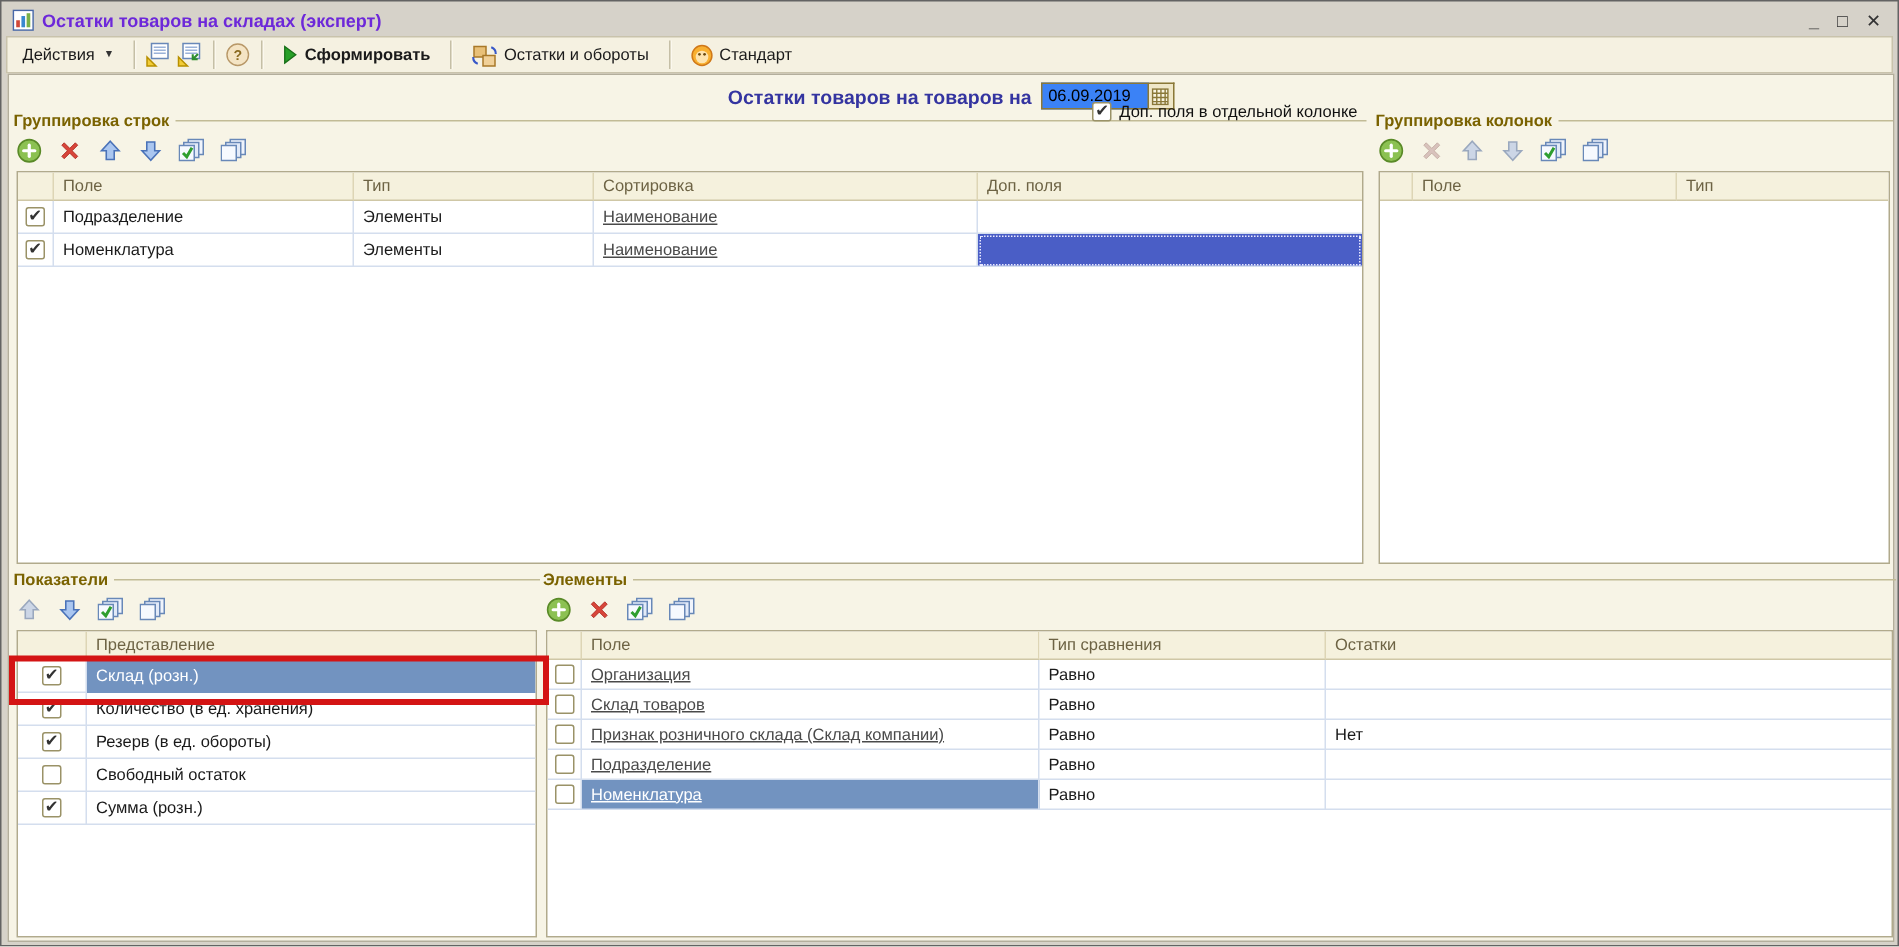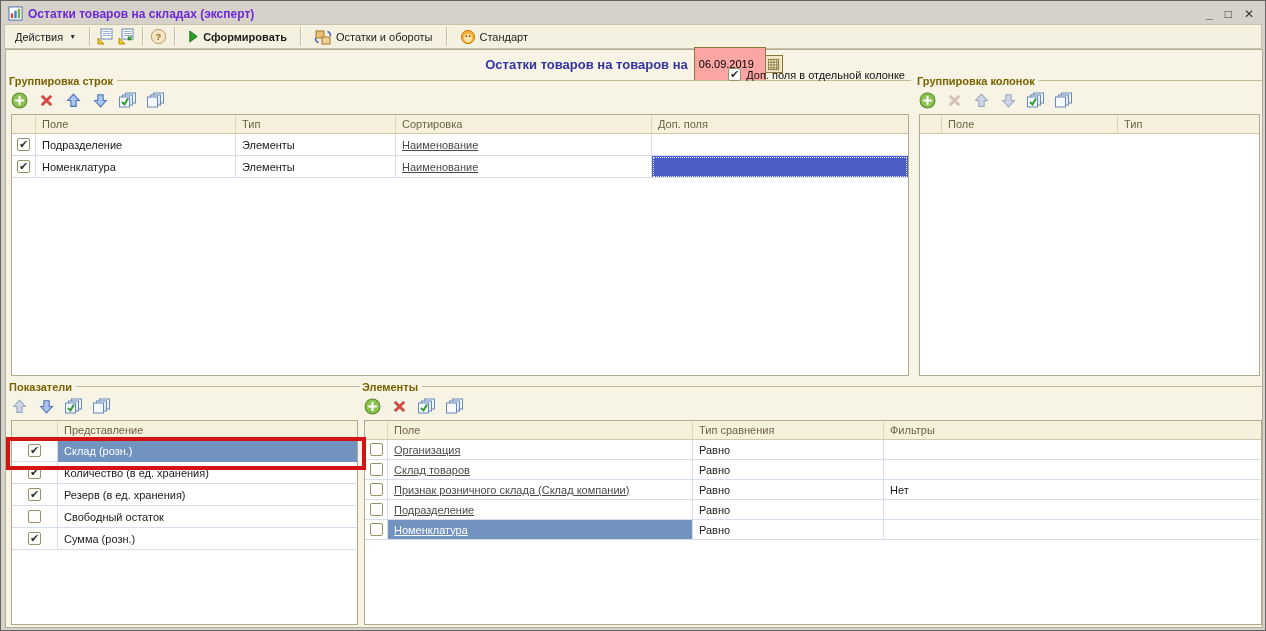--- a/index.html
+++ b/index.html
@@ -20,21 +20,21 @@
   .tbtn b { font-weight:bold; }
   .sep { width:1px; height:19px; background:#c5bfa6; box-shadow:1px 0 0 #fbf8ee; margin:0 3px; }
   .dd { font-size:7px; color:#333; margin-left:2px; }
 
   
   .client { position:absolute; left:4px; top:48px; width:1258px; height:579px; background:#f7f4e6; border:1px solid #b3ae9c; }
 
   .hdr-row { position:absolute; left:0; top:2px; width:100%; height:24px; display:flex; align-items:center; justify-content:center; gap:6px; }
   .hdr-title { font-size:13px; font-weight:bold; color:#3434a0; }
   .date-box { display:flex; align-items:center; }
-  .date-input { width:72px; height:34px; border:1px solid #8a7838; background:#fca5a5; font-family:"Liberation Sans","DejaVu Sans",sans-serif; font-size:11px; padding:1px 4px; }
+  .date-input { width:72px; height:18px; border:1px solid #8a7838; background:#3b82f6; font-family:"Liberation Sans","DejaVu Sans",sans-serif; font-size:11px; padding:1px 4px; }
   .cal-btn { width:17px; height:18px; border:1px solid #8a7838; border-left:none; background:#efe7c8; display:flex; align-items:center; justify-content:center; cursor:default; }
 
   
   .grp { position:absolute; }
   .grp-head { display:flex; align-items:center; height:13px; }
   .grp-head .cap { font-weight:bold; color:#7a6200; white-space:nowrap; }
   .grp-head .rule { flex:1; border-top:1px solid #c2bb96; margin-left:4px; }
   .grp-tools { position:absolute; left:2px; top:16px; height:21px; display:flex; align-items:center; gap:10px; }
   .ic { width:17px; height:17px; display:inline-flex; cursor:default; }
   .ic svg { width:100%; height:100%; }
@@ -349,21 +349,21 @@
           <div class="trow">
             <div class="tc cb" style="width:46px">
                 <span class="chk on">✔</span>
               </div>
             <div class="tc fx">Количество (в ед. хранения)</div>
           </div>
           <div class="trow">
             <div class="tc cb" style="width:46px">
                 <span class="chk on">✔</span>
               </div>
-            <div class="tc fx">Резерв (в ед. хранения)</div>
+            <div class="tc fx">Резерв (в ед. обороты)</div>
           </div>
           <div class="trow">
             <div class="tc cb" style="width:46px">
                 <span class="chk"></span>
               </div>
             <div class="tc fx">Свободный остаток</div>
           </div>
           <div class="trow">
             <div class="tc cb" style="width:46px">
                 <span class="chk on">✔</span>
@@ -408,21 +408,21 @@
               <rect x="3.5" y="2.5" width="10" height="10" fill="#e2eaf8" stroke="#6888b8"></rect>
               <rect x="0.5" y="4.5" width="10" height="10" fill="#f6f9fe" stroke="#6888b8"></rect>
             </svg>
           </span>
       </div>
       <div class="tbl">
         <div class="trow thead">
           <div class="tc cb" style="width:23px"></div>
           <div class="tc" style="width:305px">Поле</div>
           <div class="tc" style="width:191px">Тип сравнения</div>
-          <div class="tc fx">Фильтры</div>
+          <div class="tc fx">Остатки</div>
         </div>
         <div class="tbody">
           <div class="trow">
             <div class="tc cb" style="width:23px">
                 <span class="chk"></span>
               </div>
             <div class="tc" style="width:305px">
                 <span class="link">Организация</span>
               </div>
             <div class="tc" style="width:191px">Равно</div>

